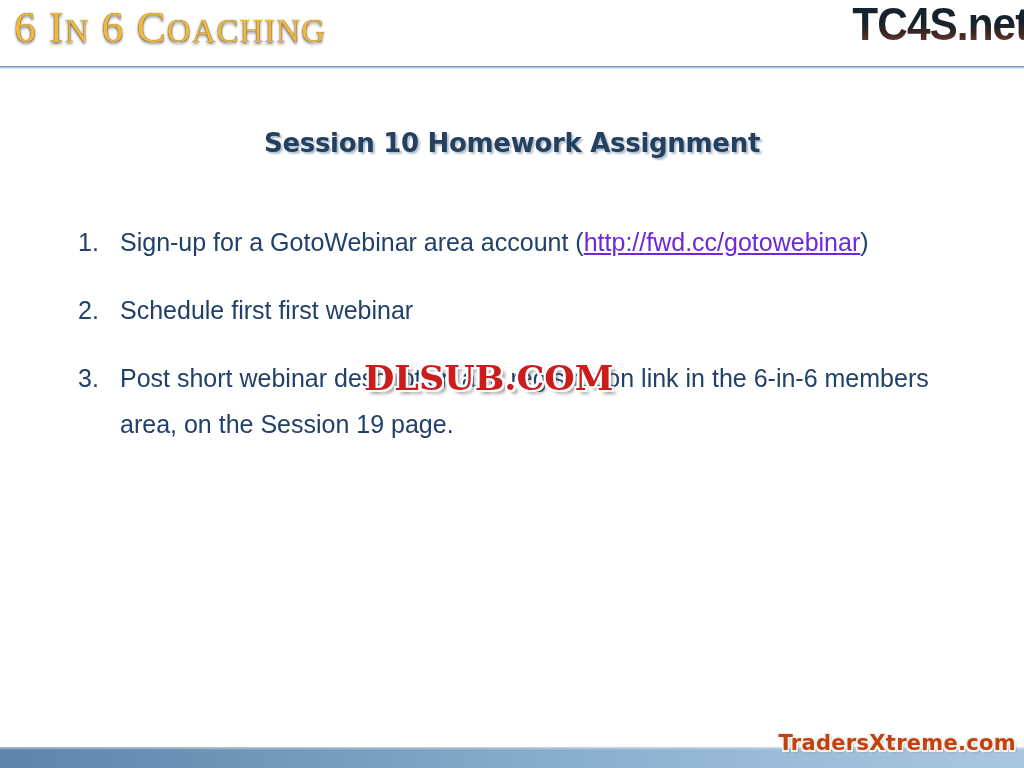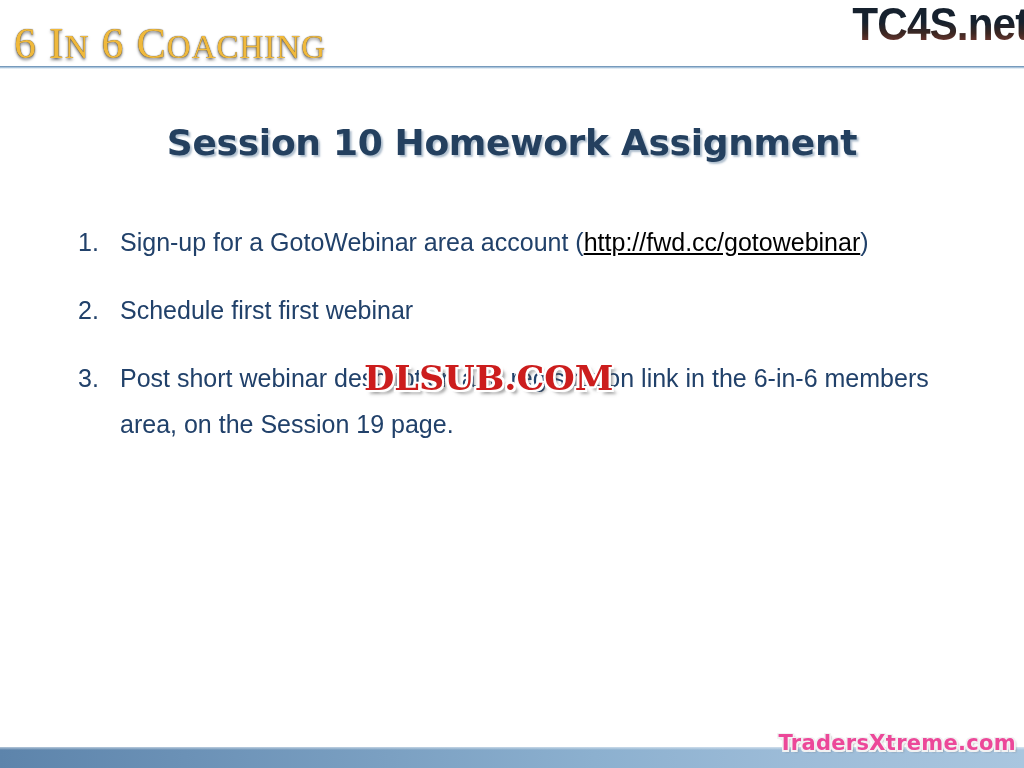--- a/index.html
+++ b/index.html
@@ -31,21 +31,21 @@
   }
   .header-underline {
     position:absolute;
     left:0; top:66px;
     width:1024px; height:3px;
     background:linear-gradient(180deg, #5d86ad 0%, #b9d0e4 60%, #ffffff 100%);
   }
 
   .brand-logo {
     position:absolute;
-    left:14px; top:18px;
+    left:14px; top:2px;
     font-family:"Liberation Serif", serif;
     font-size:44px;
     line-height:52px;
     font-weight:400;
     letter-spacing:1px;
     color:#f0b93c;
     text-shadow:0 2px 3px rgba(0,0,0,.55), 0 0 1px rgba(0,0,0,.8);
     white-space:nowrap;
   }
   .brand-logo .cap { font-size:44px; }
@@ -69,21 +69,21 @@
     white-space:nowrap;
   }
 
   
   .slide-title {
     position:absolute;
     left:0; top:118px;
     width:1024px;
     text-align:center;
     font-family:"DejaVu Sans", sans-serif;
-    font-size:36px;
+    font-size:26px;
     line-height:50px;
     font-weight:bold;
     color:#24405f;
     letter-spacing:-.3px;
     text-shadow:2px 2px 2px rgba(150,170,190,.75);
     white-space:nowrap;
   }
 
   
   .body-list {
@@ -106,21 +106,21 @@
     flex:0 0 42px;
     text-align:left;
     color:#21416a;
   }
   .item-text {
     flex:1 1 auto;
     color:#21416a;
   }
   .item-text .link {
     text-decoration:underline;
-    color:#000000;
+    color:#6d28d9;
   }
 
   
   .dlsub-watermark {
     position:absolute;
     left:364px; top:360px;
     font-family:"DejaVu Serif", serif;
     font-size:33px;
     line-height:38px;
     font-weight:bold;
@@ -156,21 +156,21 @@
   }
 
   .tx-watermark {
     position:absolute;
     right:8px; bottom:12px;
     font-family:"DejaVu Sans", sans-serif;
     font-size:21px;
     line-height:26px;
     font-weight:bold;
     letter-spacing:.3px;
-    color:#ec4899;
+    color:#c2410c;
     text-shadow:
        1.5px 0 0 #f2f2f2, -1.5px 0 0 #f2f2f2,
        0 1.5px 0 #f2f2f2, 0 -1.5px 0 #f2f2f2,
        1.5px 1.5px 0 #f2f2f2, -1.5px 1.5px 0 #f2f2f2,
        1.5px -1.5px 0 #f2f2f2, -1.5px -1.5px 0 #f2f2f2,
        2px 2px 2px rgba(80,80,80,.5);
     white-space:nowrap;
   }
 </style>
 </head>

